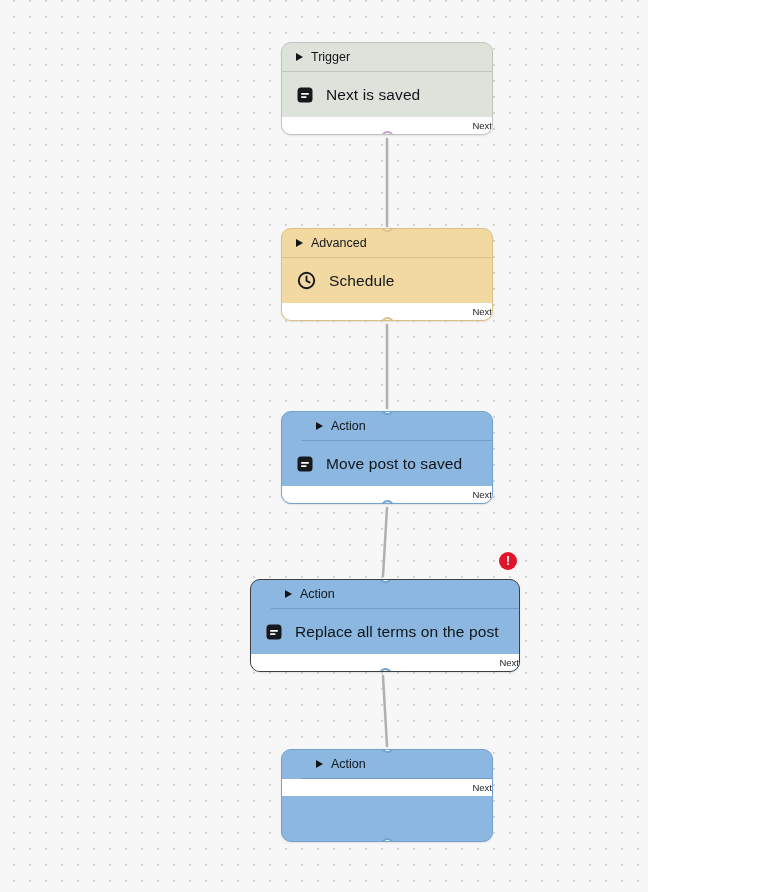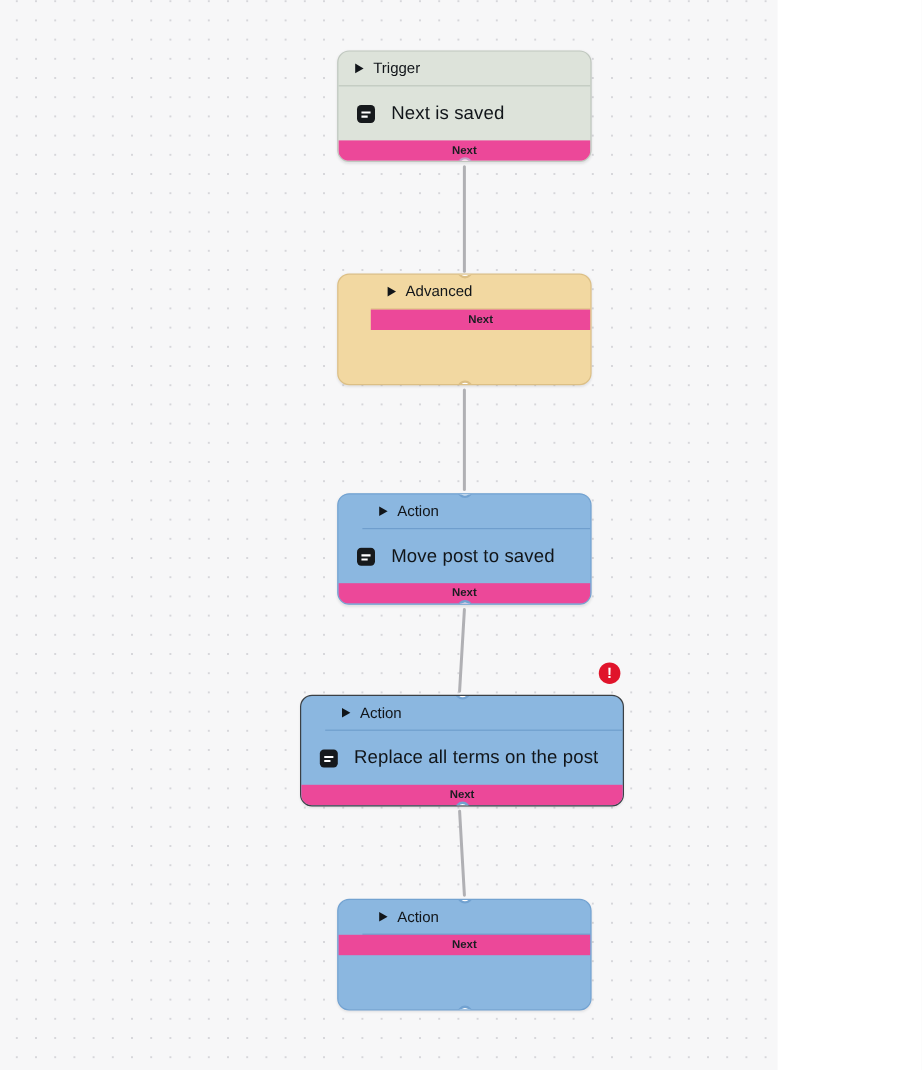--- a/index.html
+++ b/index.html
@@ -39,38 +39,38 @@
   .node-body {
     flex:1 1 auto;
     display:flex; align-items:center; gap:13px;
     padding:0 15px;
     font-size:15.5px; font-weight:500; color:#111519;
     letter-spacing:.1px;
   }
   .node-body .icon { display:flex; align-items:center; }
   .node-footer {
     flex:0 0 17px; height:17px;
-    background:#ec4899;
-    display:flex; align-items:center; justify-content:center;
-    font-size:9.5px; font-weight:700; color:#1a1d21;
+    background:#ffffff;
+    display:flex; align-items:center; justify-content:flex-end;
+    font-size:9.5px; font-weight:400; color:#1a1d21;
   }
   .port {
     position:absolute; left:50%; margin-left:-6.5px;
     width:13px; height:13px; border-radius:50%;
     background:#ffffff; border:2px solid; z-index:3;
   }
   .port-top { top:-10px; }
   .port-bottom { bottom:-10px; }
 
   
   .theme-trigger { background:#dde3da; border-color:#bfc7be; }
   .theme-trigger .node-header { border-bottom-color:#bfc7be; }
   .theme-trigger .port { border-color:#c59fc6; }
 
-  .theme-advanced { background:#f2d8a1; border-color:#dcbf85;padding-left:27px; }
+  .theme-advanced { background:#f2d8a1; border-color:#dcbf85; }
   .theme-advanced .node-header { border-bottom-color:#dcbf85; }
   .theme-advanced .port { border-color:#dcbf85; }
 
   .theme-action { background:#8bb7e0; border-color:#72a2d1; }
   .theme-action .node-header { border-bottom-color:#6f9ecd;margin-left:20px; }
   .theme-action .port { border-color:#72a2d1; }
 
   .selected { border:1.5px solid #3b4045; }
 
   
@@ -119,20 +119,29 @@
       <span>Next</span>
     </div>
     <div class="port port-bottom"></div>
   </div>
 
   <div class="node theme-advanced n2">
     <div class="node-header">
       <span class="play-icon"></span>
       <span>Advanced</span>
     </div>
+    <div class="node-body">
+      <span class="icon">
+        <svg width="19" height="19" viewBox="0 0 19 19">
+            <circle cx="9.5" cy="9.5" r="7.7" fill="none" stroke="#16191c" stroke-width="1.9"></circle>
+            <path d="M9.5 5.4 V9.8 L12.6 11.4" fill="none" stroke="#16191c" stroke-width="1.9" stroke-linecap="round" stroke-linejoin="round"></path>
+          </svg>
+      </span>
+      <span>Schedule</span>
+    </div>
     <div class="node-footer">
       <span>Next</span>
     </div>
     <div class="port port-top"></div>
     <div class="port port-bottom"></div>
   </div>
 
   <div class="node theme-action n3">
     <div class="node-header">
       <span class="play-icon"></span>

